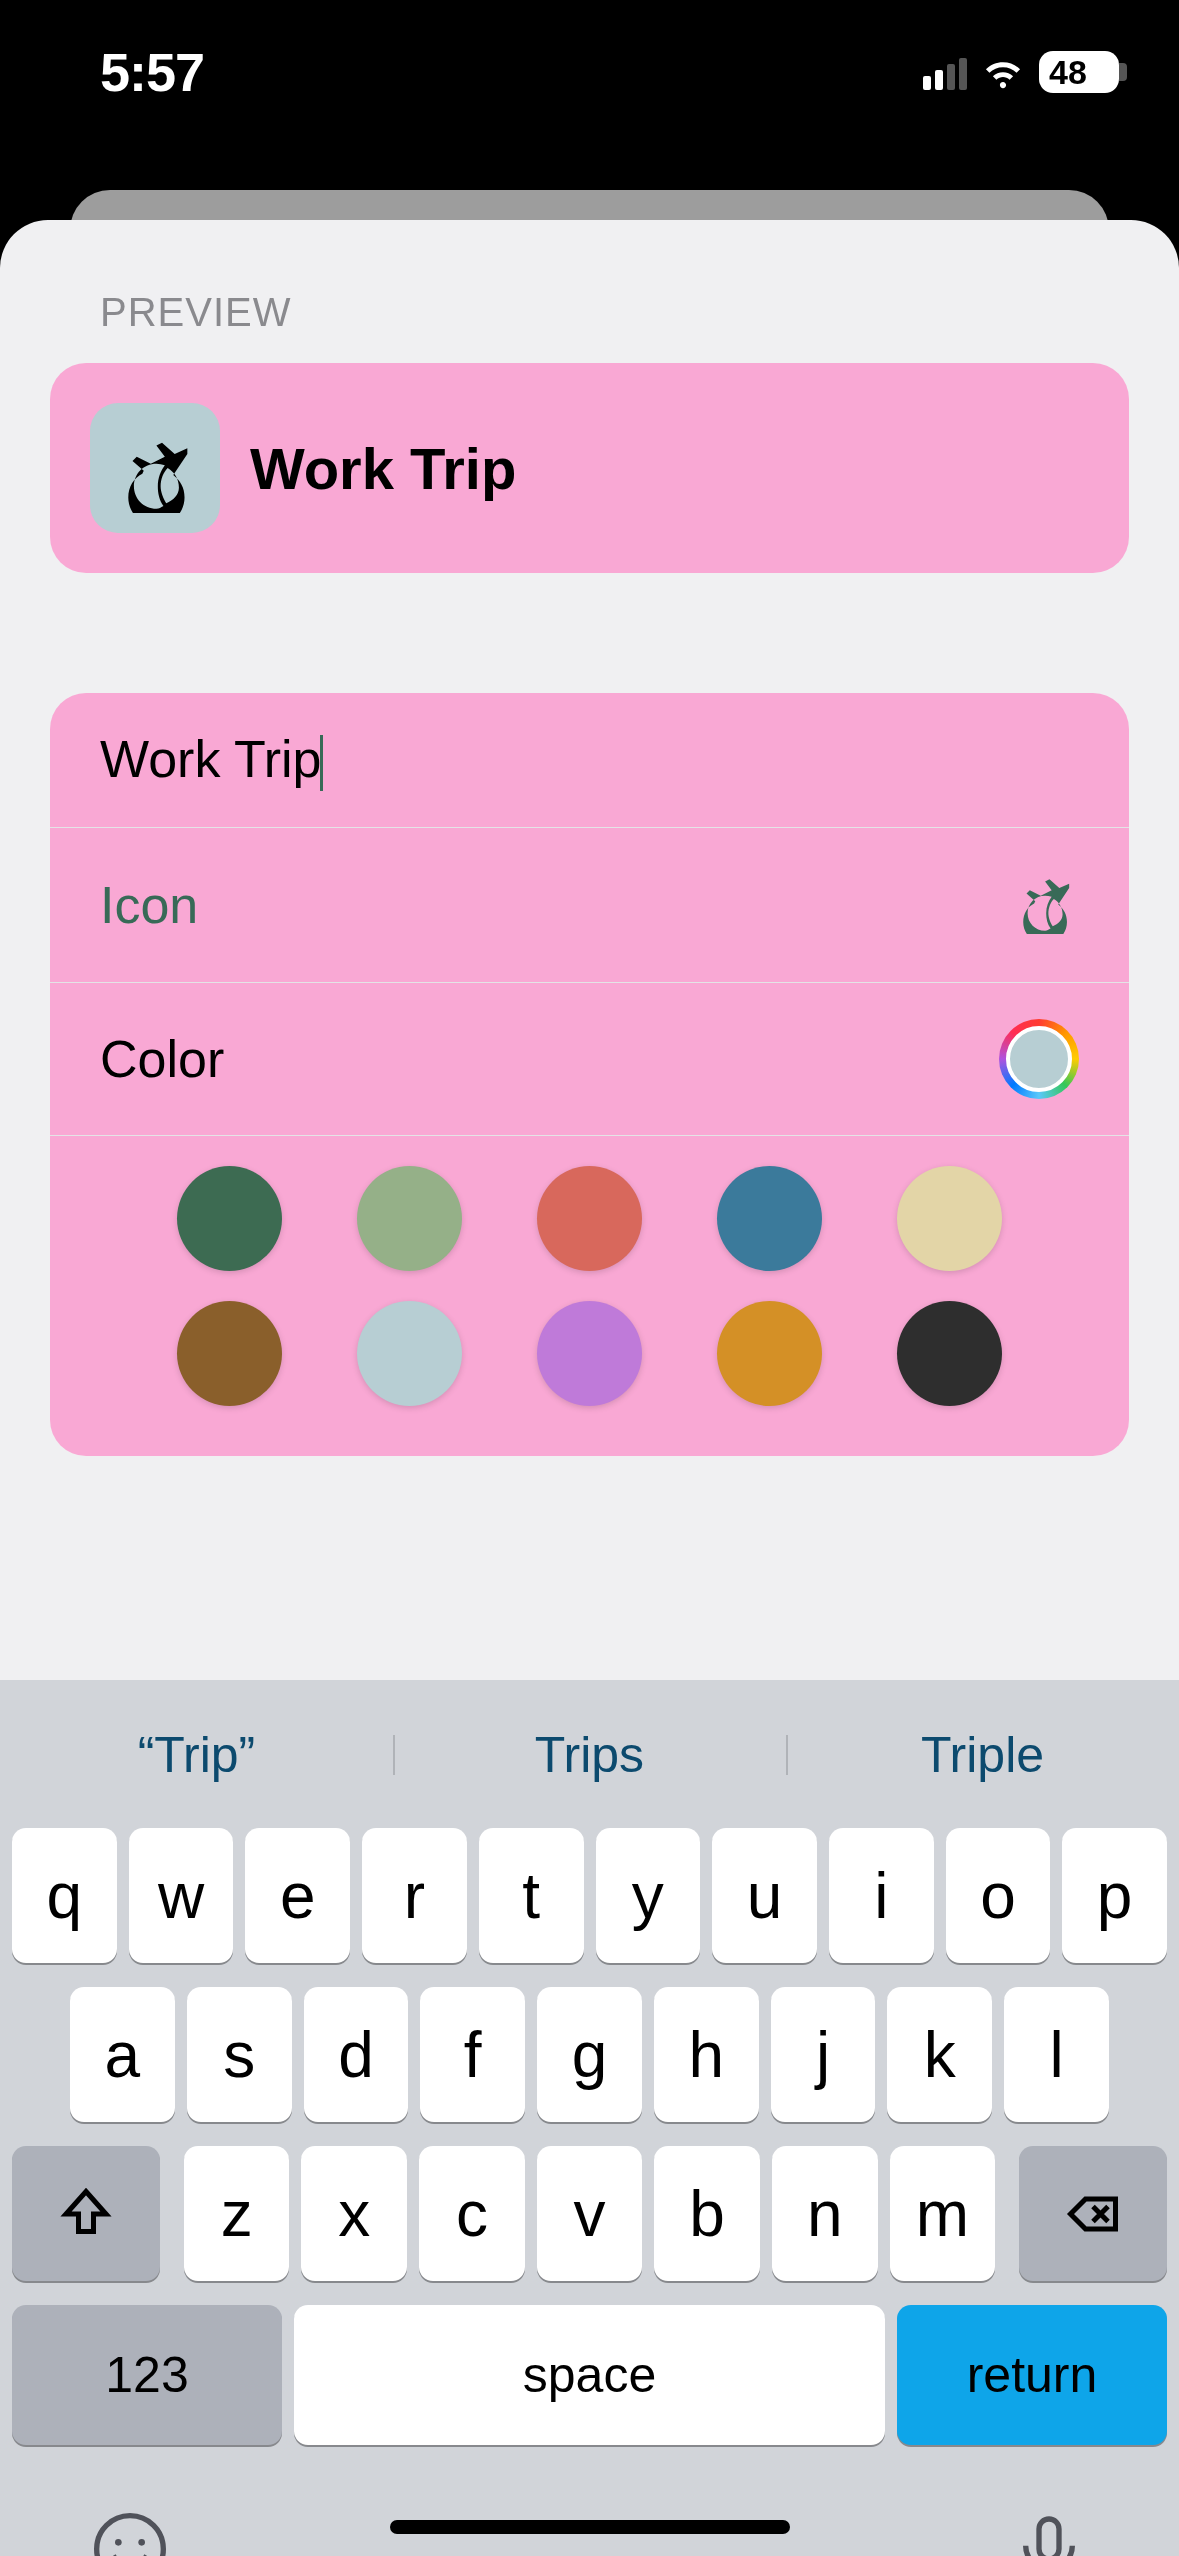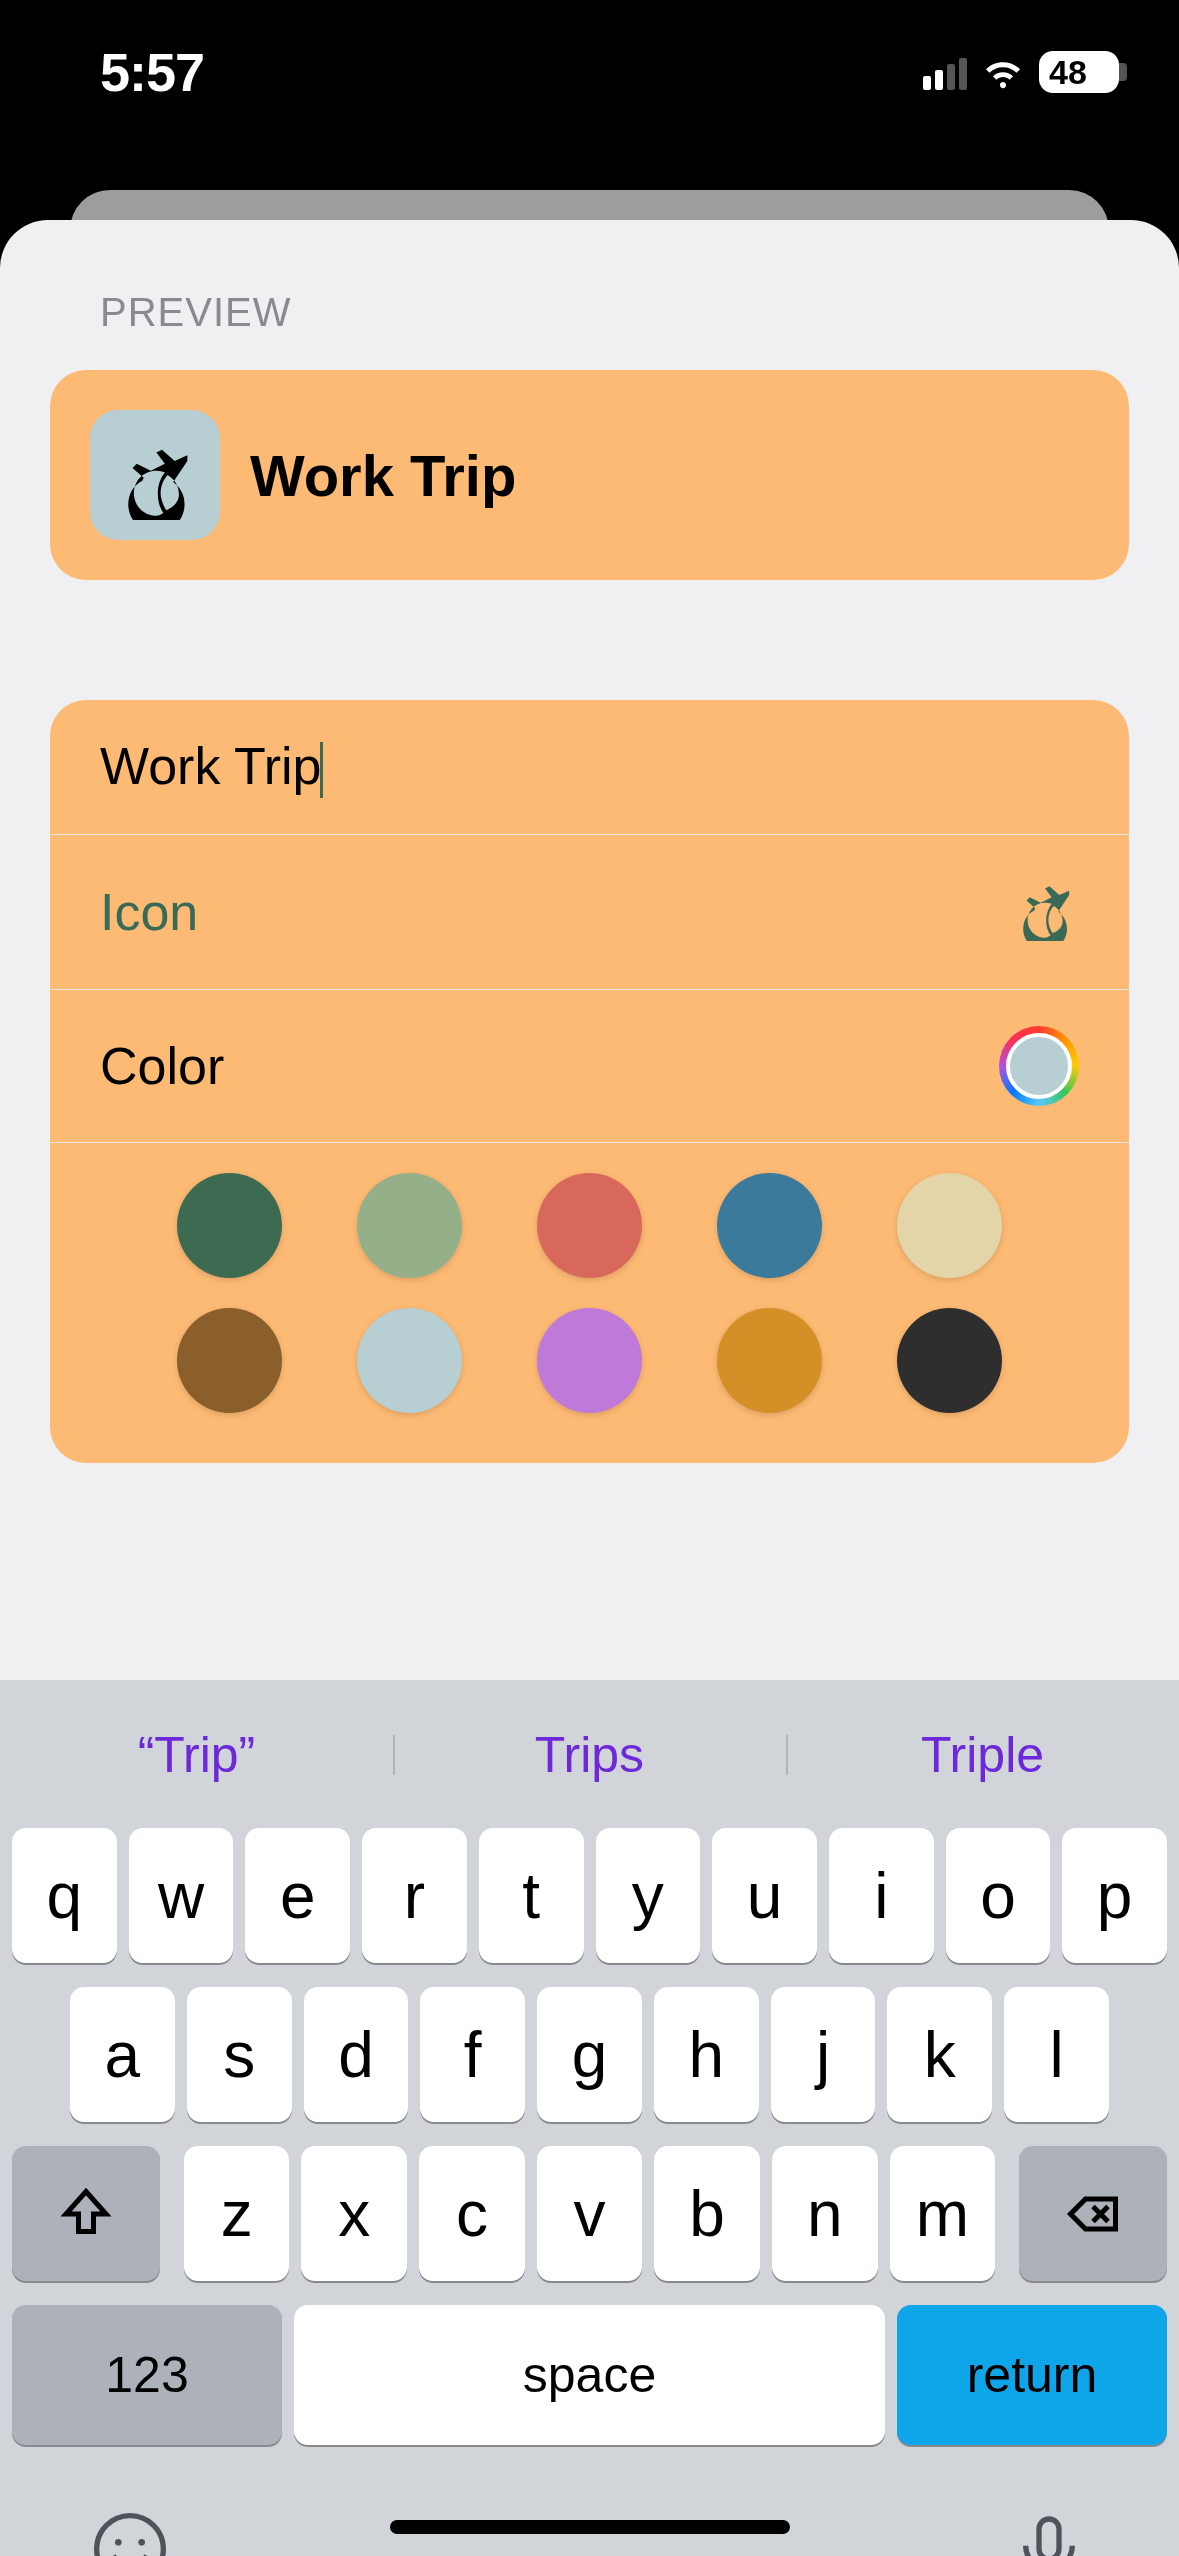--- a/index.html
+++ b/index.html
@@ -72,23 +72,23 @@
   }
 
   .section-label {
     font-size: 40px;
     color: #8a8a8e;
     letter-spacing: 1px;
     padding: 70px 100px 20px;
   }
 
   .card {
-    background: #fdba74;
+    background: #f9a8d4;
     border-radius: 36px;
-    margin: 15px 50px;
+    margin: 8px 50px;
   }
 
   .preview-card {
     display: flex;
     align-items: center;
     gap: 30px;
     padding: 40px 40px;
   }
   .preview-icon {
     width: 130px; height: 130px;
@@ -153,21 +153,21 @@
   }
   .suggestions {
     display: flex;
     height: 110px;
     align-items: center;
   }
   .suggestion {
     flex: 1;
     text-align: center;
     font-size: 50px;
-    color: #6d28d9;
+    color: #0c4a6e;
     position: relative;
   }
   .suggestion + .suggestion::before {
     content:""; position:absolute; left:0; top:15%; height:70%; width:2px; background:#b0b3b8;
   }
 
   .key-rows { padding: 18px 12px 0; }
   .key-row { display: flex; gap: 12px; margin-bottom: 24px; justify-content: center; }
   .key {
     background: #fff;

